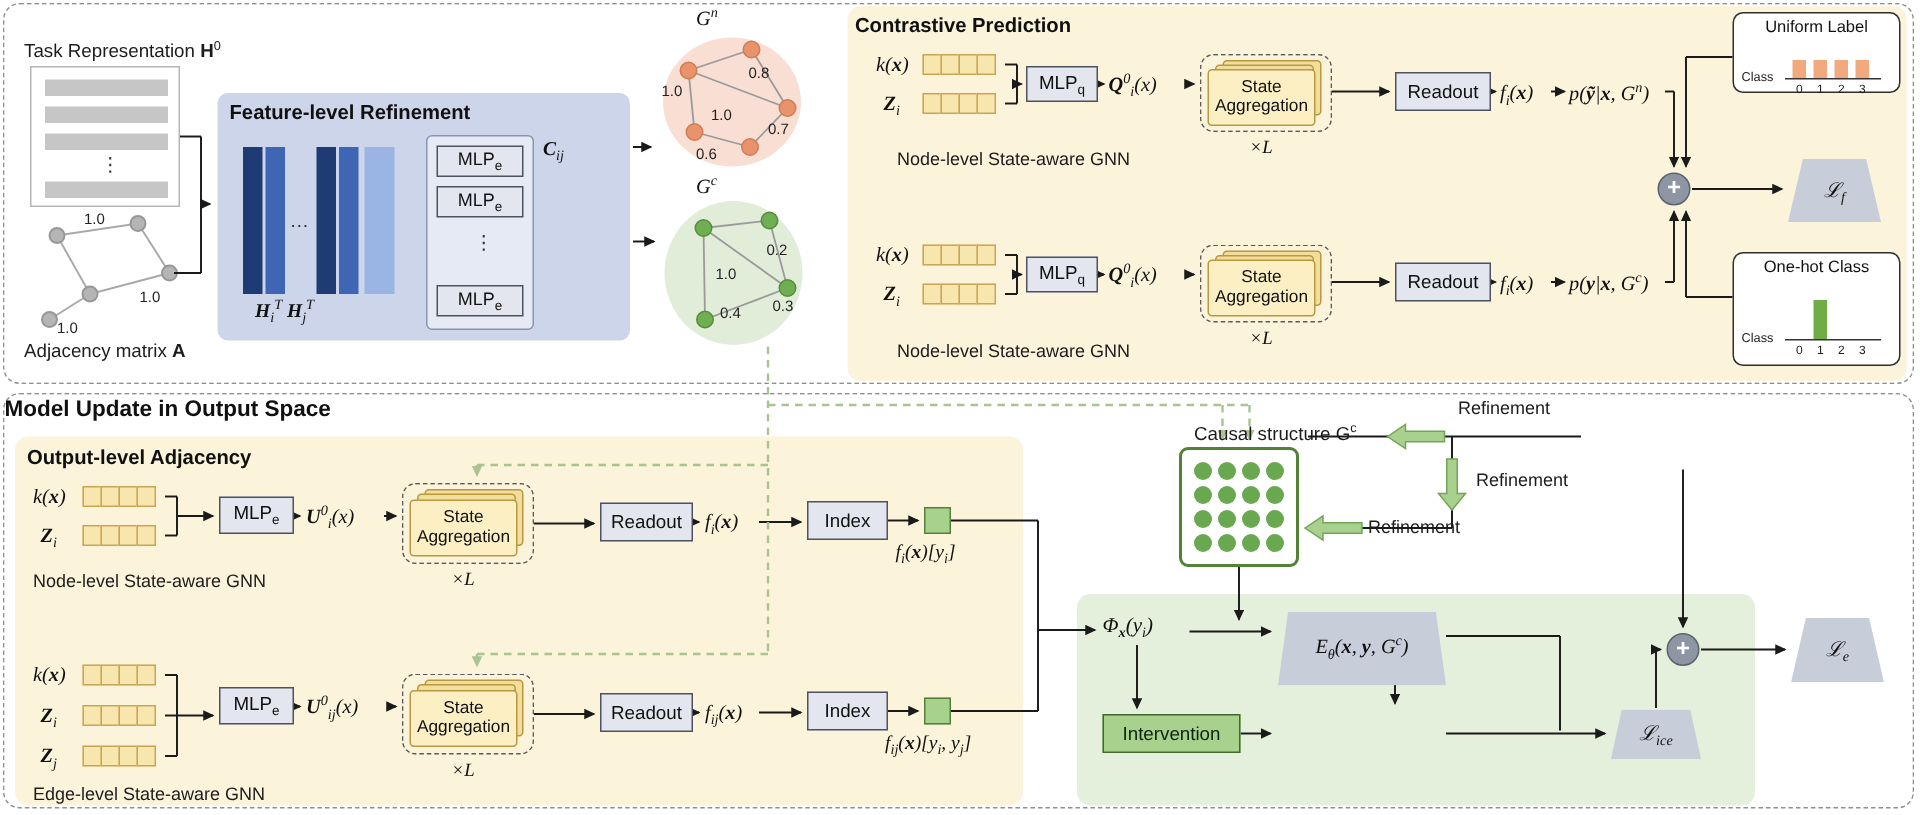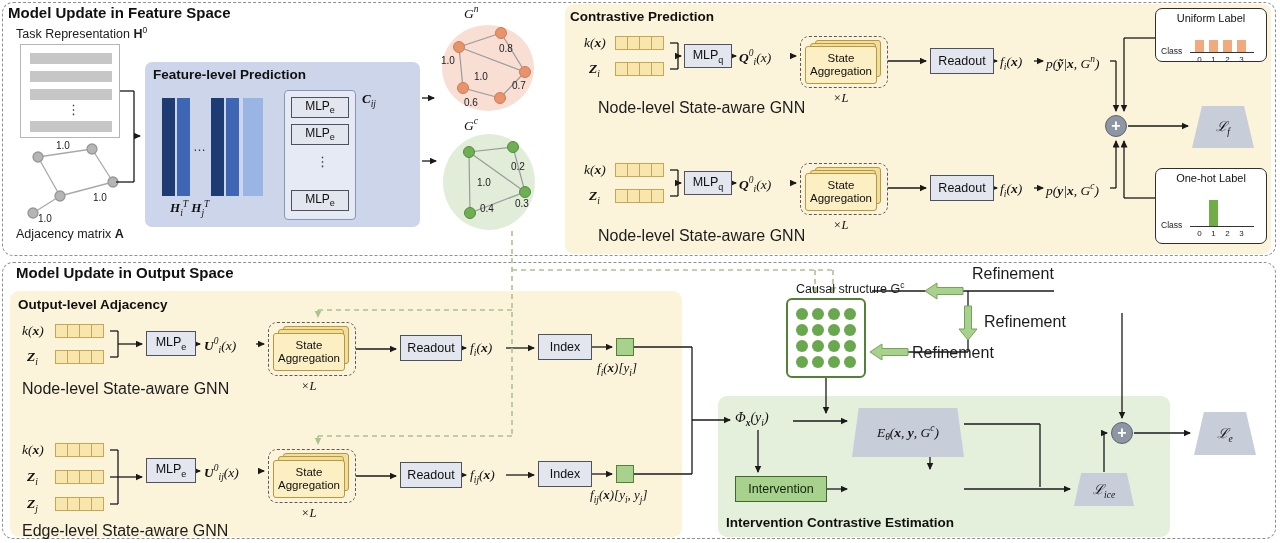--- a/index.html
+++ b/index.html
@@ -2,21 +2,21 @@
 <html><head>
 <meta charset="utf-8">
 <style>
 *{box-sizing:border-box;margin:0;padding:0}
 body{background:#fff;font-family:"Liberation Sans",sans-serif}
 #canvas{position:relative;width:1280px;height:543px;background:#fff;overflow:hidden}
 .panel{position:absolute;border-radius:9px;z-index:0}
 .dashedbox{position:absolute;border:1.5px dashed #909090;border-radius:11px;z-index:0}
 .title{position:absolute;z-index:2;font-weight:bold;font-size:15px;color:#101010;white-space:nowrap}
 .subtitle{position:absolute;z-index:2;font-weight:bold;font-size:13.5px;color:#101010;white-space:nowrap}
-.lbl{position:absolute;z-index:2;font-size:16px;color:#1c1c1c;white-space:nowrap}
+.lbl{position:absolute;z-index:2;font-size:12px;color:#1c1c1c;white-space:nowrap}
 .lbl sup,.lbl sub{font-size:8.5px}
 .m{position:absolute;z-index:2;font-family:"Liberation Serif","DejaVu Serif",serif;font-style:italic;font-size:13.5px;color:#101010;white-space:nowrap;line-height:1.2}
 .m sup,.m sub{font-size:9.5px}
 .bx{position:absolute;z-index:2;display:flex;align-items:center;justify-content:center;background:#e3e6ee;border:1.2px solid #4d5260;font-size:12.5px;color:#101010}
 .bx sub{font-size:9px}
 .trap{position:absolute;z-index:2;display:flex;align-items:center;justify-content:center;background:#c7cdd9;font-family:"Liberation Serif","DejaVu Serif",serif;font-style:italic;font-size:13.5px;color:#101010;white-space:nowrap}
 .trap sub,.trap sup{font-size:9.5px}
 .cells{position:absolute;z-index:2;display:flex}
 .cells i{display:block;width:13px;height:14px;background:#f7e6ad;border:1px solid #c9a654;margin-left:-1px}
 .sa{position:absolute;z-index:2;border:1.4px dashed #5a5a5a;border-radius:9px}
@@ -208,34 +208,33 @@
       <path d="M833,270 V293" marker-end="url(#ahg)"></path>
     </g>
 
     <g fill="#a9d18e" stroke="#74a35a" stroke-width="1">
       <polygon points="925,291 937,283 937,287.5 963,287.5 963,294.5 937,294.5 937,299"></polygon>
       <polygon points="968,340 959,329 964.5,329 964.5,306 971.5,306 971.5,329 977,329"></polygon>
       <polygon points="870,352 882,344 882,348.5 908,348.5 908,355.5 882,355.5 882,360"></polygon>
     </g>
   </svg>
 
-  <div class="title" style="left:8px;top:4px">Model Update in Feature Space</div>
   <div class="lbl" style="left:16px;top:25px;font-size:12.5px">Task Representation <b>H</b><sup>0</sup></div>
 
   <div class="box-plain" style="left:20px;top:44px;width:100px;height:94px;z-index:2">
     <div style="position:absolute;left:9px;top:8px;width:82px;height:11px;background:#c6c6c6"></div>
     <div style="position:absolute;left:9px;top:26px;width:82px;height:11px;background:#c6c6c6"></div>
     <div style="position:absolute;left:9px;top:44px;width:82px;height:11px;background:#c6c6c6"></div>
     <div class="vdots" style="left:46px;top:58px">⋮</div>
     <div style="position:absolute;left:9px;top:76px;width:82px;height:11px;background:#c6c6c6"></div>
   </div>
   <div class="lbl" style="left:16px;top:227px;font-size:12.5px">Adjacency matrix <b>A</b></div>
 
   <div style="position:absolute;left:145px;top:62px;width:275px;height:165px;background:#cdd5eb;border-radius:7px;z-index:1"></div>
-  <div class="subtitle" style="left:153px;top:67px">Feature-level Prediction</div>
+  <div class="subtitle" style="left:153px;top:67px">Feature-level Refinement</div>
   <div class="vbar" style="left:162px;top:98px;width:13px;height:98px;background:#1f3b73"></div>
   <div class="vbar" style="left:177px;top:98px;width:13px;height:98px;background:#3f66b4"></div>
   <div class="vdots" style="left:193px;top:140px">…</div>
   <div class="vbar" style="left:211px;top:98px;width:13px;height:98px;background:#1f3b73"></div>
   <div class="vbar" style="left:226px;top:98px;width:13px;height:98px;background:#3f66b4"></div>
   <div class="vbar" style="left:243px;top:98px;width:20px;height:98px;background:#9ab5e3"></div>
   <div class="m" style="left:170px;top:199px;font-size:13px"><b>H</b><sub>i</sub><sup>T</sup> <b>H</b><sub>j</sub><sup>T</sup></div>
 
   <div style="position:absolute;left:284px;top:90px;width:72px;height:130px;background:rgba(255,255,255,0.5);border:1px solid #8a94b5;border-radius:4px;z-index:2"></div>
   <div class="bx" style="left:291px;top:97px;width:58px;height:21px;font-size:12px">
@@ -332,42 +331,42 @@
     <div style="position:absolute;left:5px;top:37px;font-size:8.5px;color:#222">Class</div>
     <div class="ticks" style="left:34px;top:46px;width:64px">
       <b>0</b>
         <b>1</b>
         <b>2</b>
         <b>3</b>
     </div>
   </div>
 
   <div class="minibox" style="left:1155px;top:168px;width:112px;height:76px">
-    <div class="t" style="top:3px">One-hot Label</div>
+    <div class="t" style="top:3px">One-hot Class</div>
     <div class="axis" style="left:34px;top:18px;width:64px;height:40px">
       <b class="slot"></b>
         <b class="ob"></b>
         <b class="slot"></b>
         <b class="slot" style="margin-right:0"></b>
     </div>
     <div style="position:absolute;left:5px;top:51px;font-size:8.5px;color:#222">Class</div>
     <div class="ticks" style="left:34px;top:60px;width:64px">
       <b>0</b>
         <b>1</b>
         <b>2</b>
         <b>3</b>
     </div>
   </div>
 
   <div class="oplus" style="left:1105px;top:115px">+</div>
   <div class="trap" style="left:1192px;top:106px;width:62px;height:42px;clip-path:polygon(16% 0,84% 0,100% 100%,0 100%)">
       <span>ℒ<sub>f</sub></span>
     </div>
 
-  <div class="title" style="left:16px;top:264px">Model Update in Output Space</div>
+  <div class="title" style="left:3px;top:264px">Model Update in Output Space</div>
   <div class="subtitle" style="left:18px;top:297px">Output-level Adjacency</div>
 
   <div class="m" style="left:22px;top:323px">k(<b>x</b>)</div>
   <div class="cells" style="left:56px;top:324px">
       <i></i>
       <i></i>
       <i></i>
       <i></i>
     </div>
   <div class="m" style="left:27px;top:349px"><b>Z</b><sub>i</sub></div>
@@ -474,20 +473,19 @@
   <div class="m" style="left:735px;top:410px;font-size:14px">Φ<sub><b>x</b></sub>(y<sub>i</sub>)</div>
   <div class="trap" style="left:852px;top:408px;width:112px;height:49px;clip-path:polygon(6% 0,94% 0,100% 100%,0 100%)">
       <span>E<sub>θ</sub>(<b>x</b>, <b>y</b>, G<sup>c</sup>)</span>
     </div>
   <div class="greenbox" style="left:735px;top:476px;width:92px;height:26px">
       <span>Intervention</span>
     </div>
   <div class="trap" style="left:1074px;top:473px;width:60px;height:33px;clip-path:polygon(12% 0,88% 0,100% 100%,0 100%)">
       <span>ℒ<sub>ice</sub></span>
     </div>
-  <div class="subtitle" style="left:726px;top:515px">Intervention Contrastive Estimation</div>
 
   <div class="oplus" style="left:1111px;top:422px">+</div>
   <div class="trap" style="left:1194px;top:412px;width:62px;height:43px;clip-path:polygon(16% 0,84% 0,100% 100%,0 100%)">
       <span>ℒ<sub>e</sub></span>
     </div>
 
 </div>
 
 </body></html>

